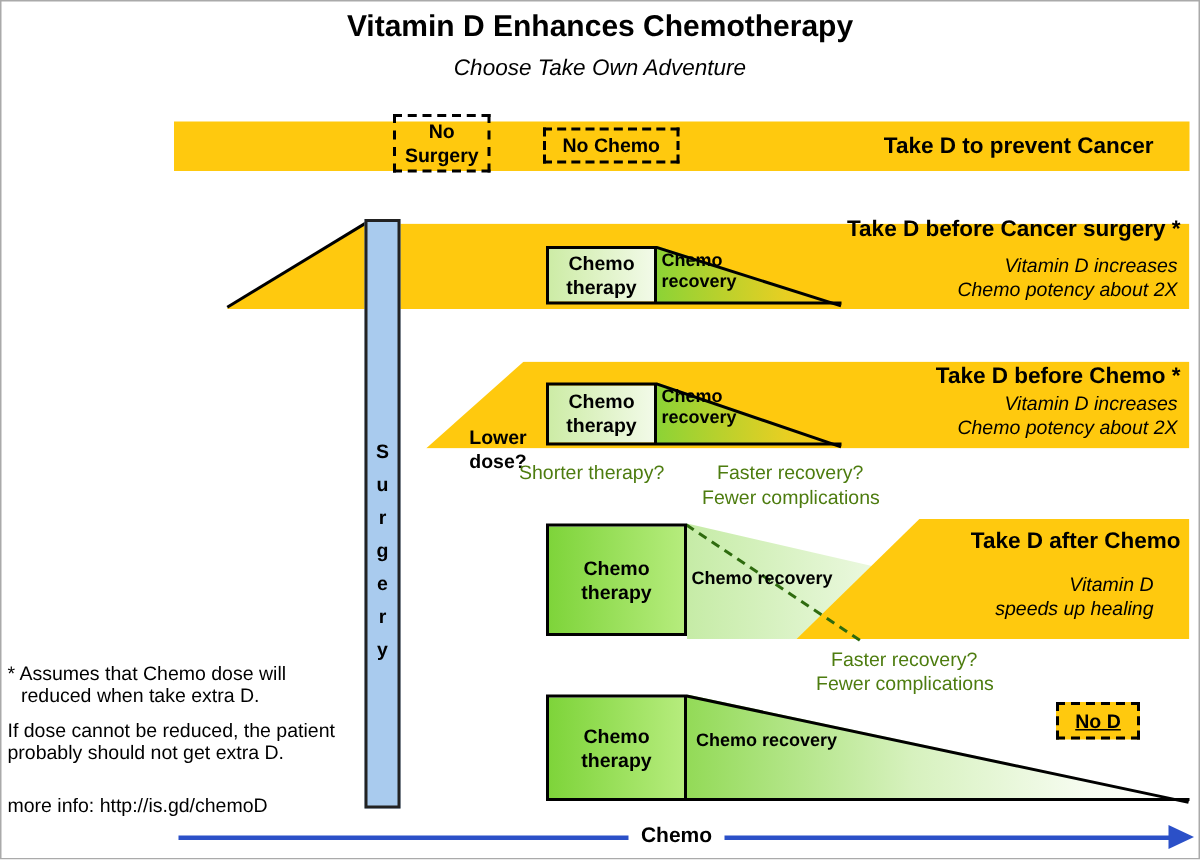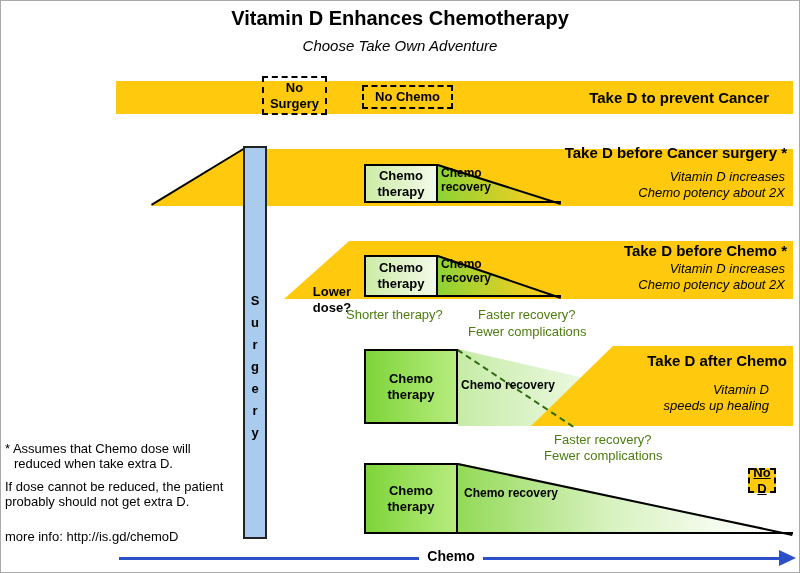--- a/index.html
+++ b/index.html
@@ -123,21 +123,21 @@
   <div class="bluetext" style="left:553px;top:431px;">Faster recovery?</div>
   <div class="bluetext" style="left:543px;top:447px;">Fewer complications</div>
 
   <div class="chembox green" style="left:363px;top:462px;width:94px;height:71px;">
     <span>Chemo therapy</span>
   </div>
   <div class="tri fade-on-white" style="left:457px;top:462px;width:335px;height:71px;"></div>
   <div class="line" style="left:457px;top:462px;width:342px;transform:rotate(11.97deg);"></div>
   <div class="line" style="left:457px;top:531px;width:335px;"></div>
   <div class="trilabel" style="left:463px;top:485px;white-space:nowrap;">Chemo recovery</div>
-  <div class="dashedbox" style="left:747px;top:467px;width:28px;height:25px;background:#FFC90E;text-decoration:underline;">
+  <div class="dashedbox" style="left:703px;top:467px;width:56px;height:25px;background:#FFC90E;text-decoration:underline;">
     <span>No D</span>
   </div>
 
   <div id="surgery-bar">
     <div id="surgery-label">Surgery</div>
   </div>
 
   <div class="footnote" style="left:4px;top:396px;">* Assumes that Chemo dose will</div>
   <div class="footnote" style="left:13px;top:411px;">reduced when take extra D.</div>
   <div class="footnote" style="left:4px;top:434px;">If dose cannot be reduced, the patient</div>

